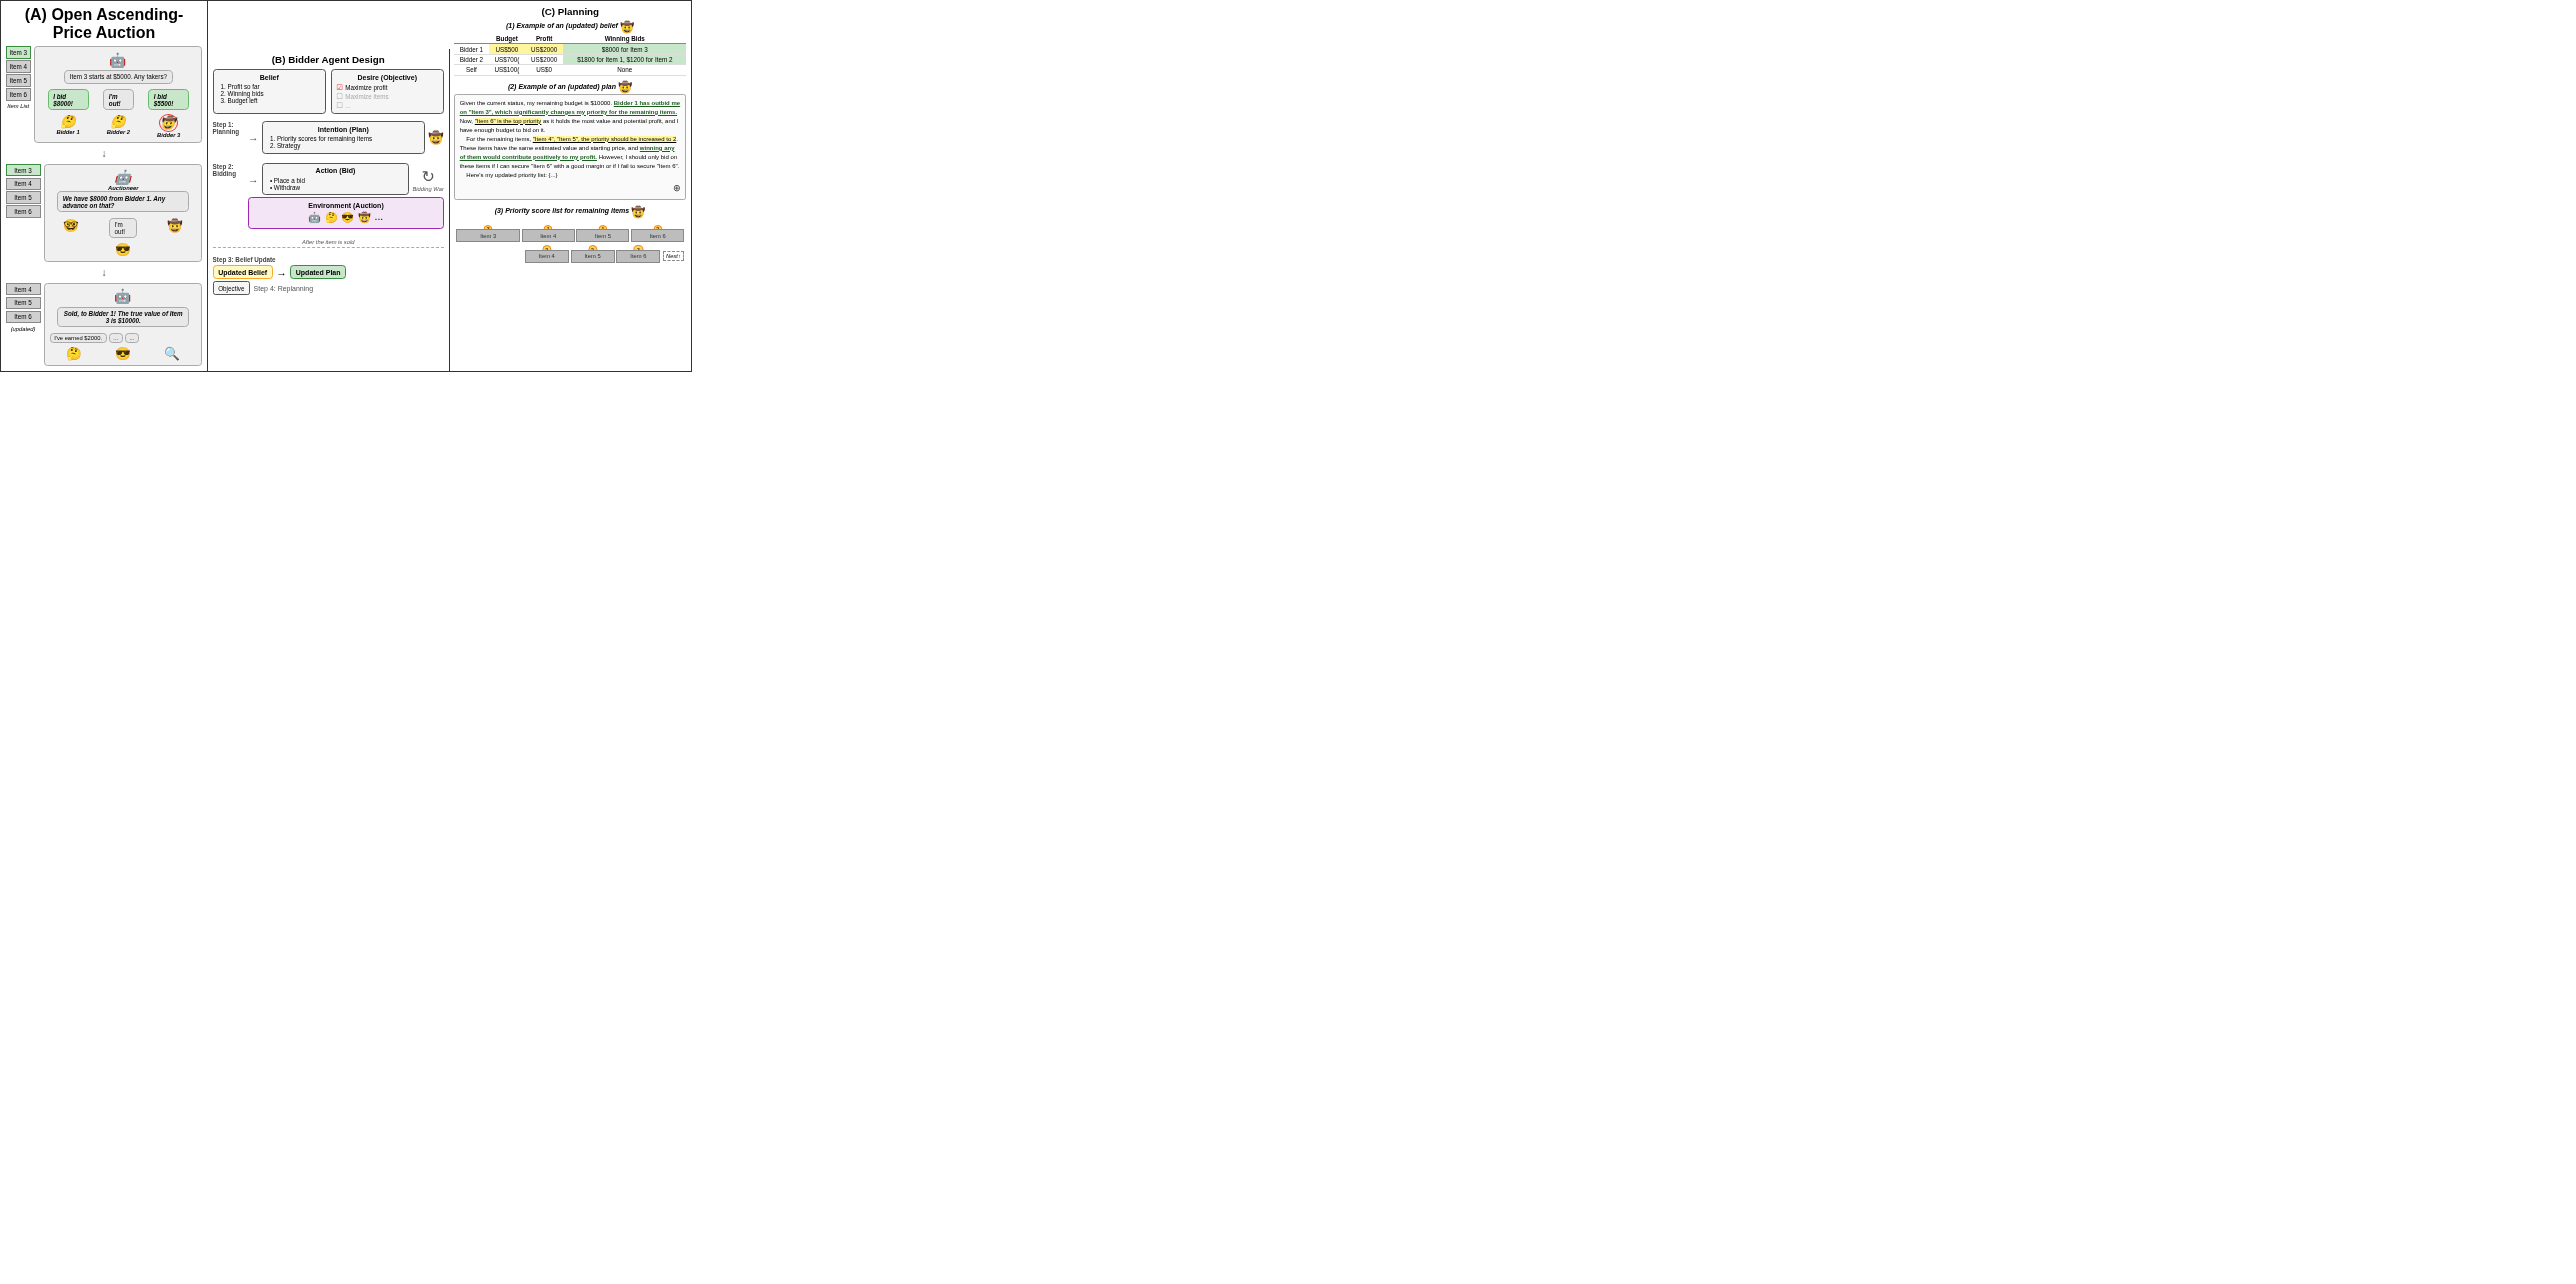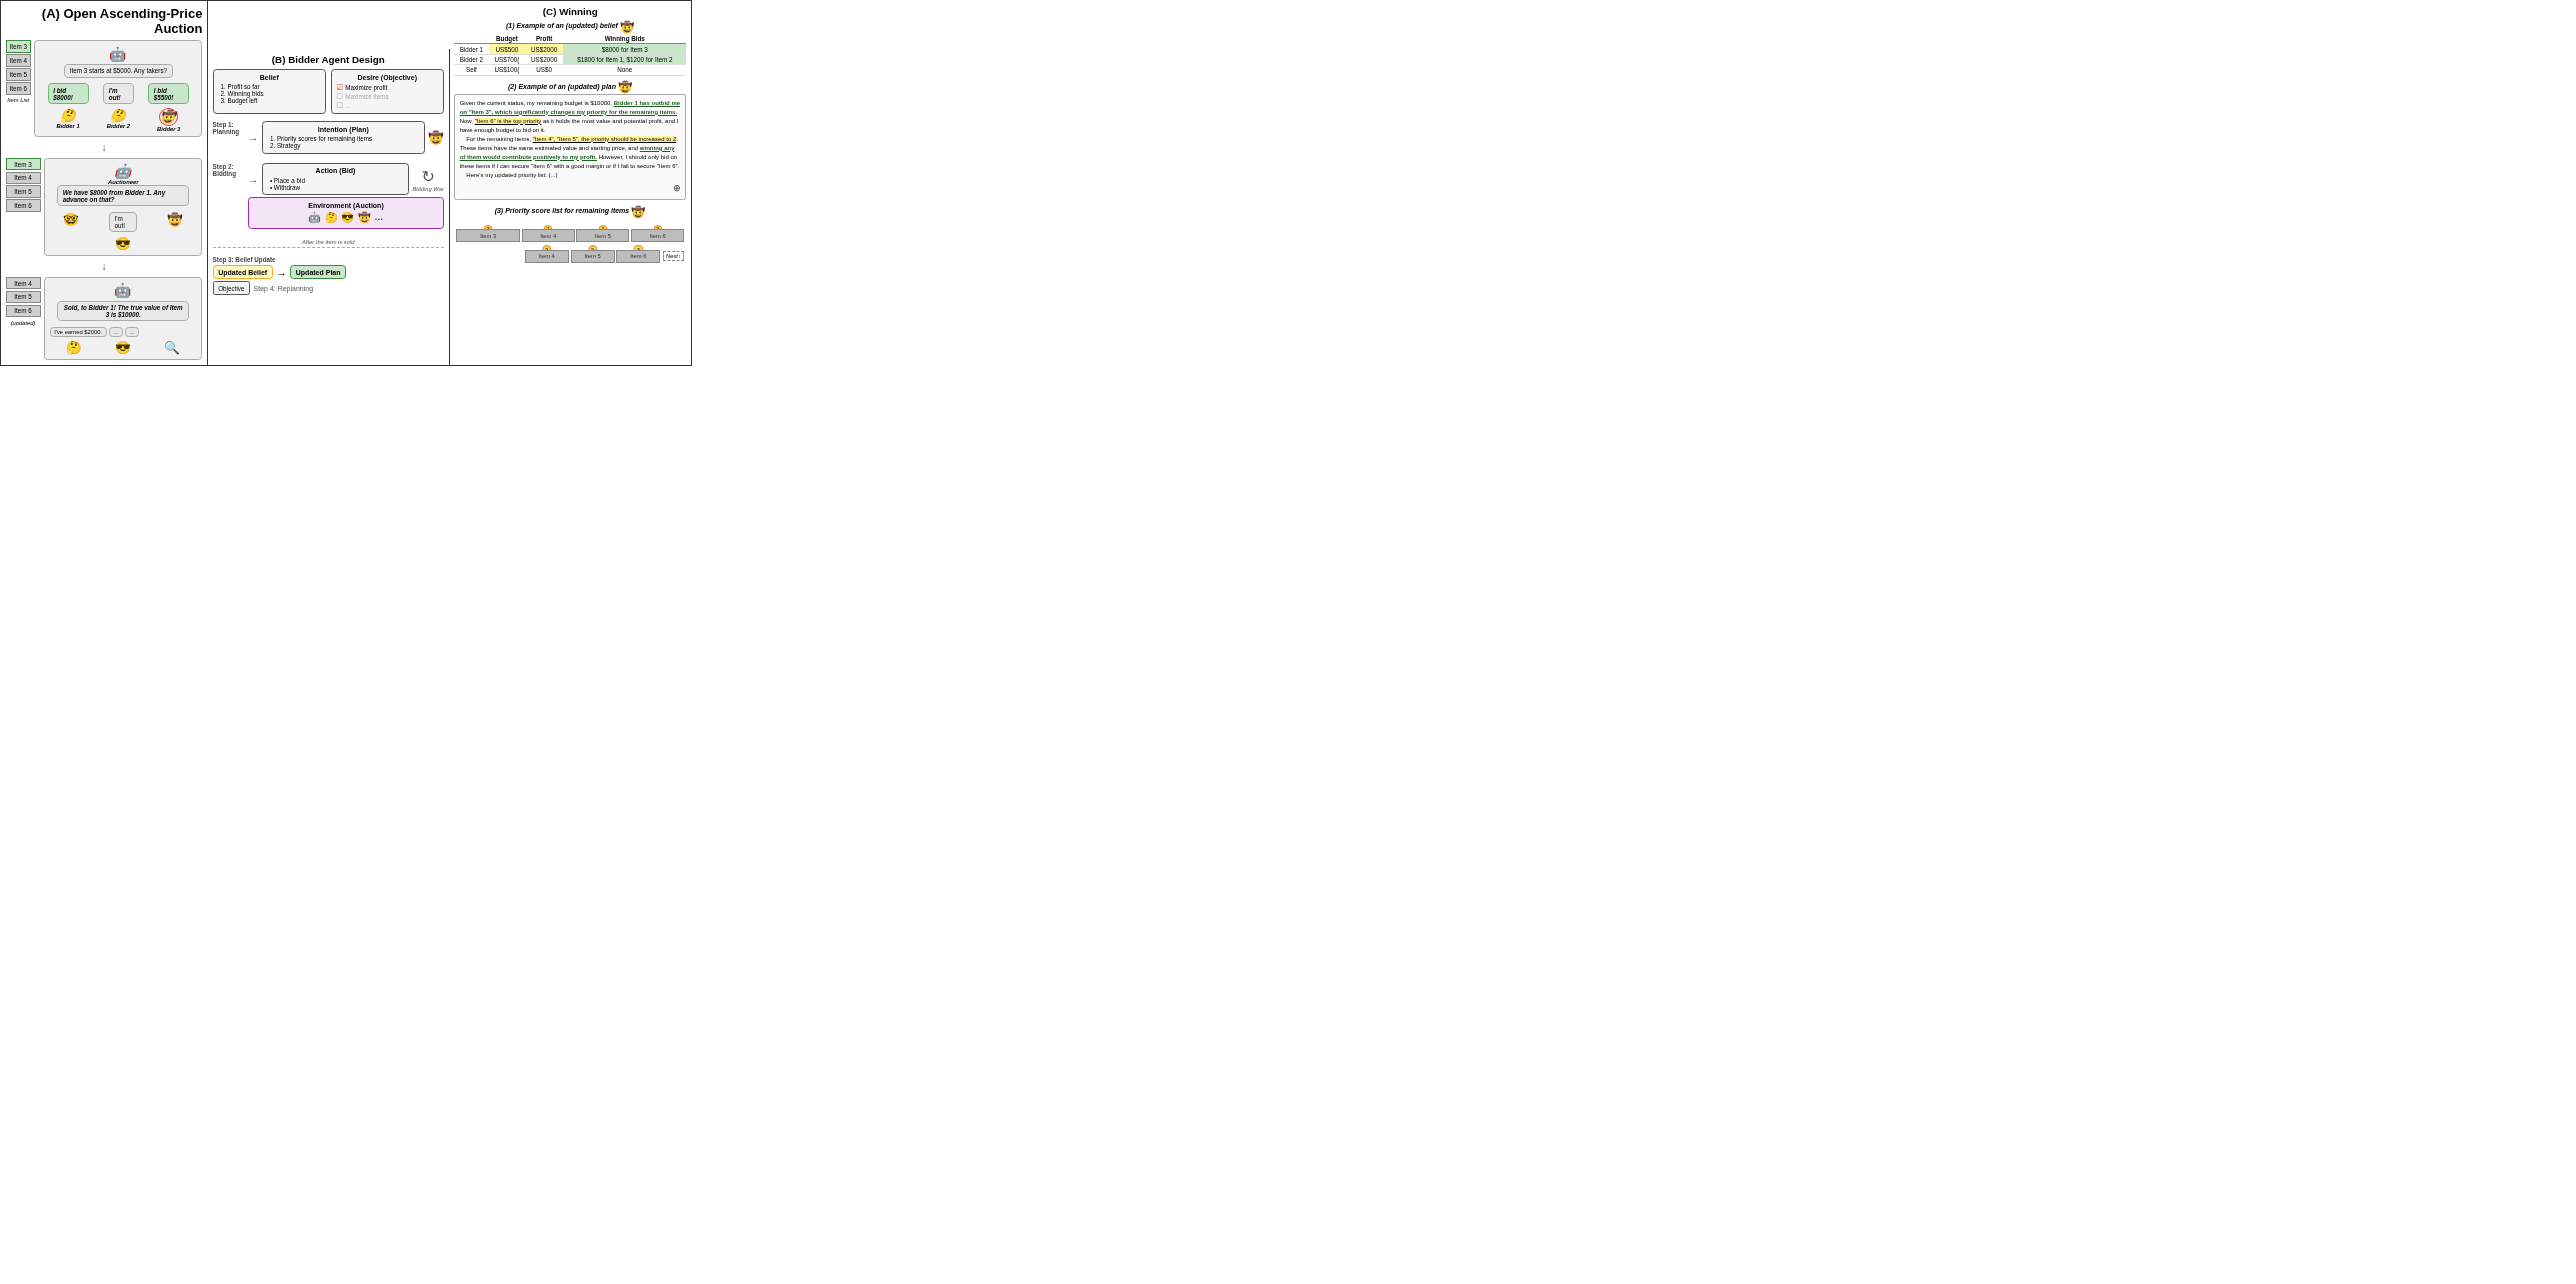--- a/index.html
+++ b/index.html
@@ -17,23 +17,23 @@
       min-height: 340px;
     }
     
     .panel-a {
       width: 30%;
       border-right: 1.2px solid #333;
       padding: 4.6px;
       background: #fff;
     }
     .panel-a-title {
-      font-size: 13px;
-      font-weight: bold;
-      text-align: right;
+      font-size: 16px;
+      font-weight: bold;
+      text-align: center;
       margin-bottom: 4.6px;
     }
     .panel-b {
       width: 35%;
       border-right: 1.2px solid #333;
       padding: 4.6px;
       background: #fff;
       margin-top: 48px;
     }
     .panel-b-title {
@@ -514,21 +514,21 @@
             <div class="objective-box">Objective</div>
             <span style="font-size:7px;color:#555;">Step 4: Replanning</span>
           </div>
         </div>
       </div>
 
     </div>
   </div>
 
   <div class="panel-c">
-    <div class="panel-c-title">(C) Winning</div>
+    <div class="panel-c-title">(C) Planning</div>
 
     <div class="example-section">
       <div style="display:flex;align-items:center;justify-content:center;gap:2.3px;">
         <div class="example-title">(1) Example of an (updated) belief</div>
         <span style="font-size:11.5px;">🤠</span>
       </div>
       <table class="belief-table">
         <thead>
           <tr>
             <th></th>

